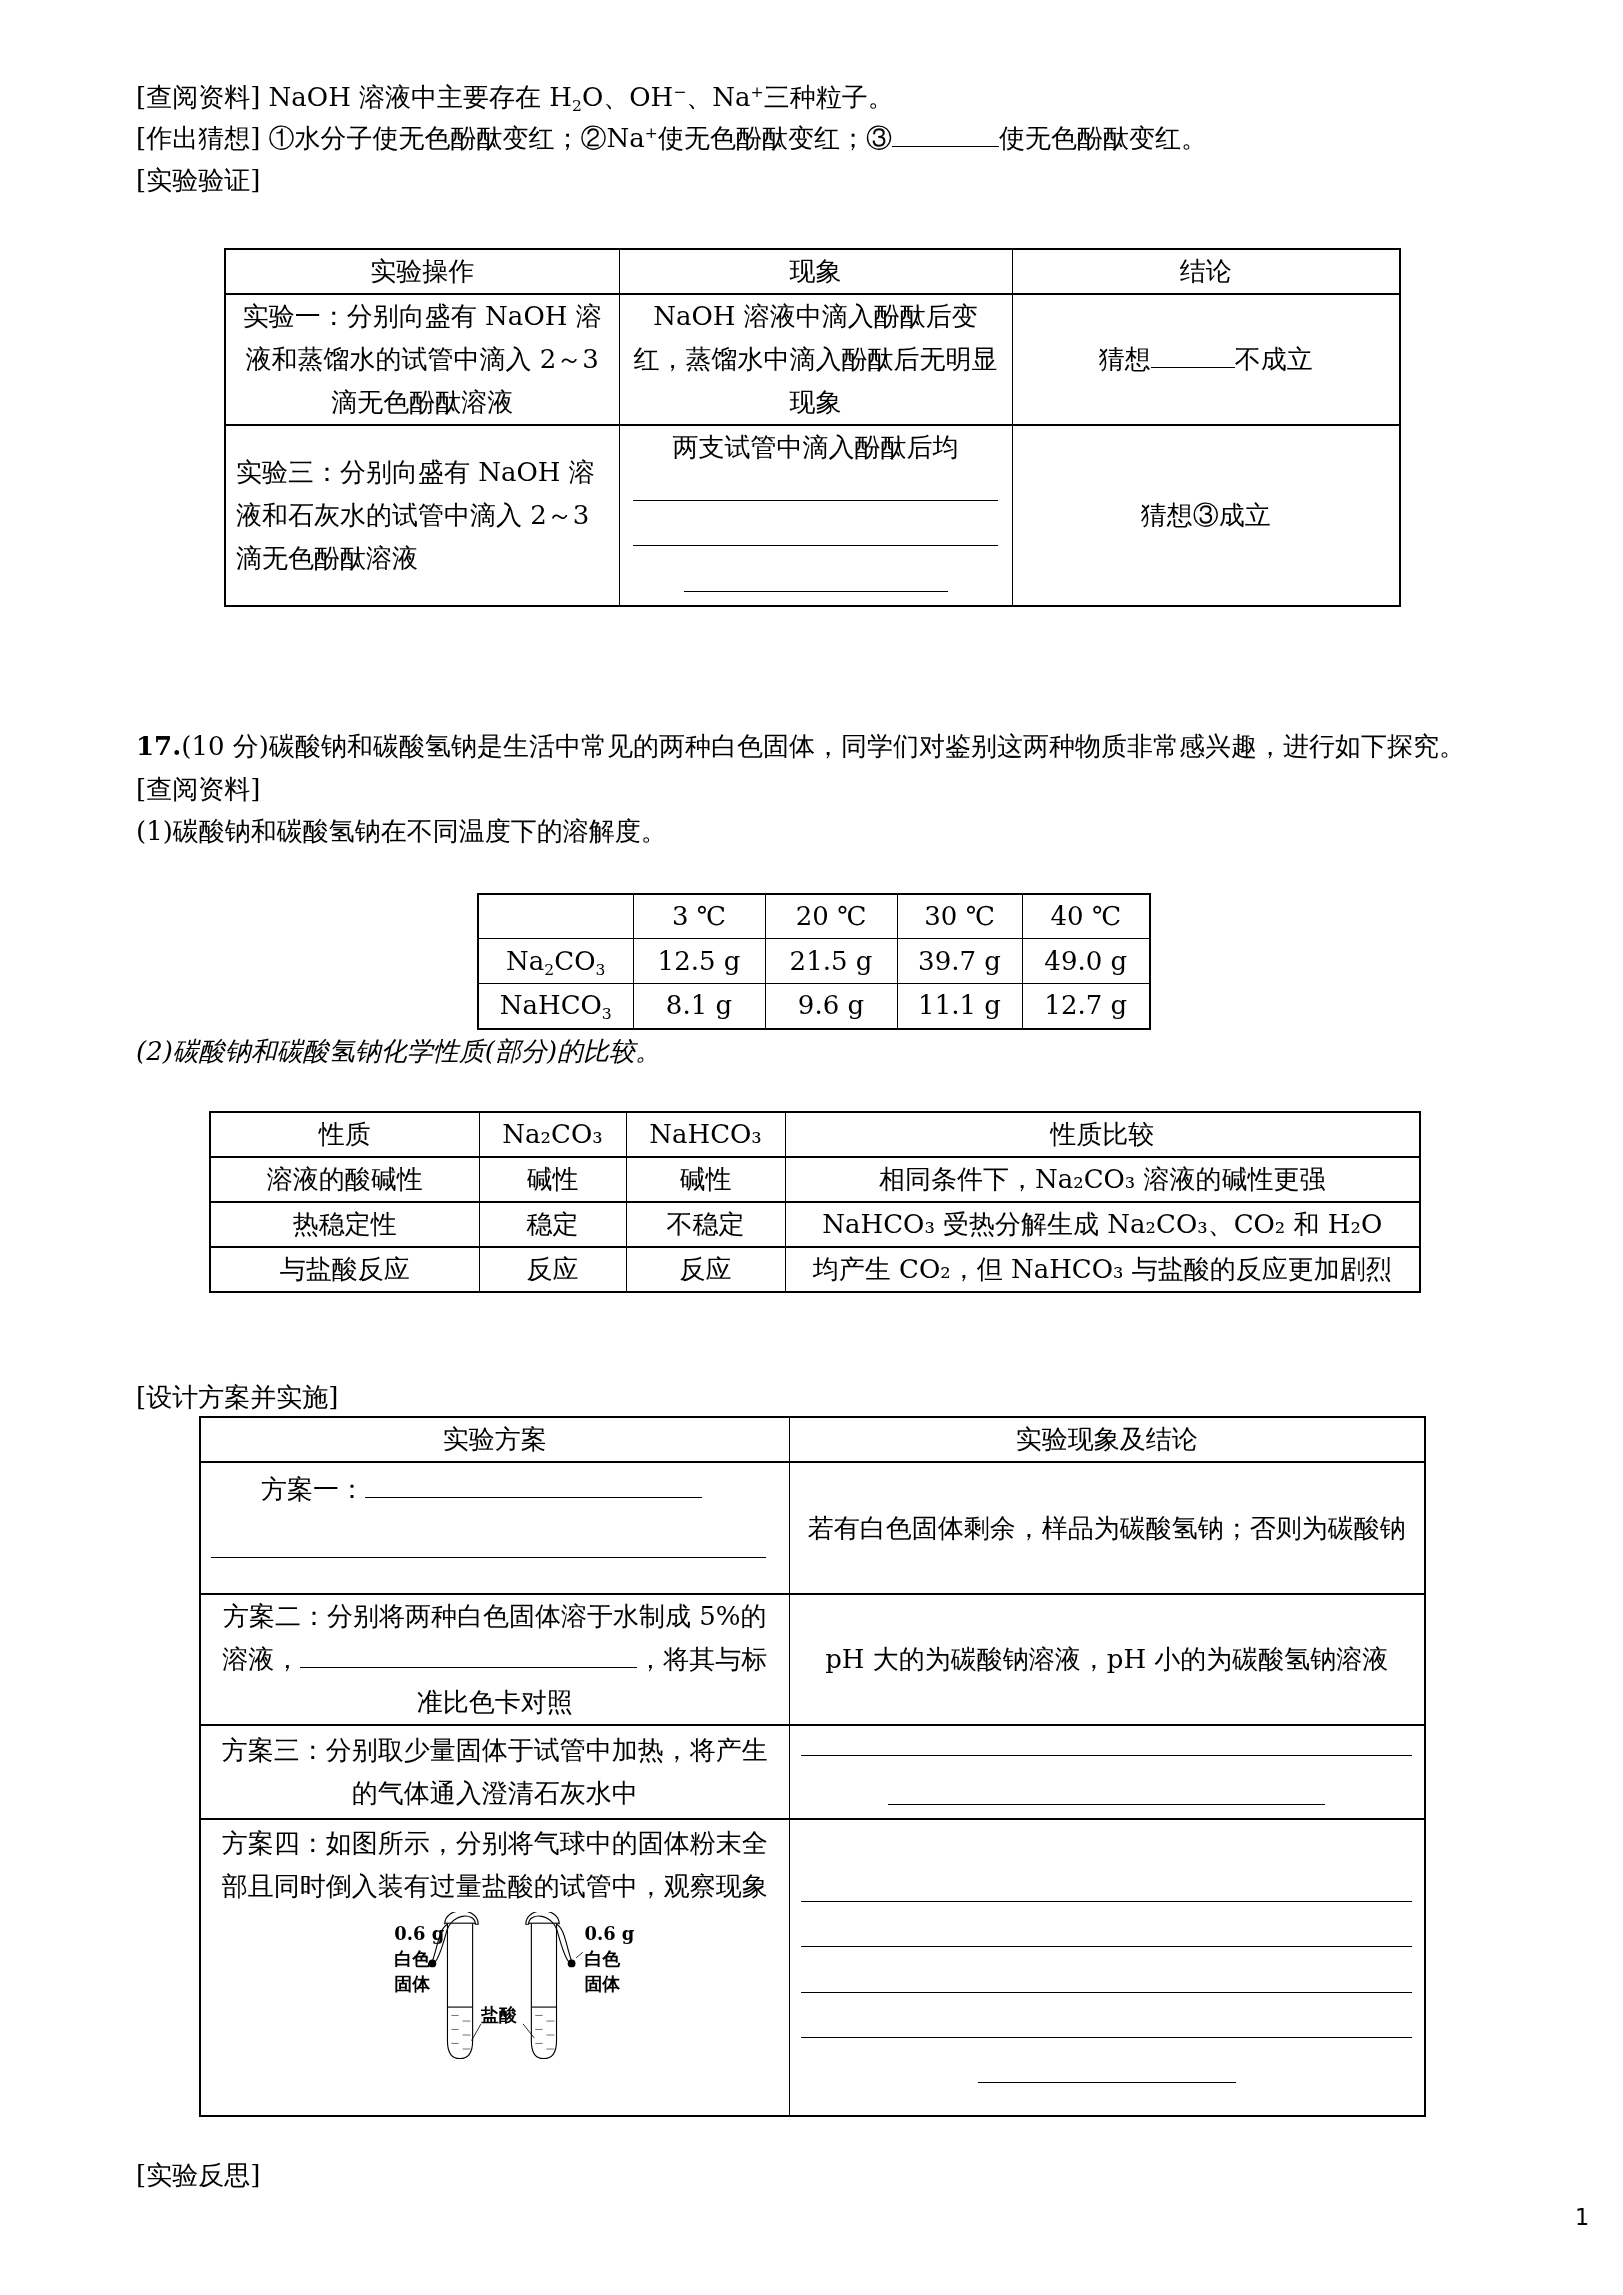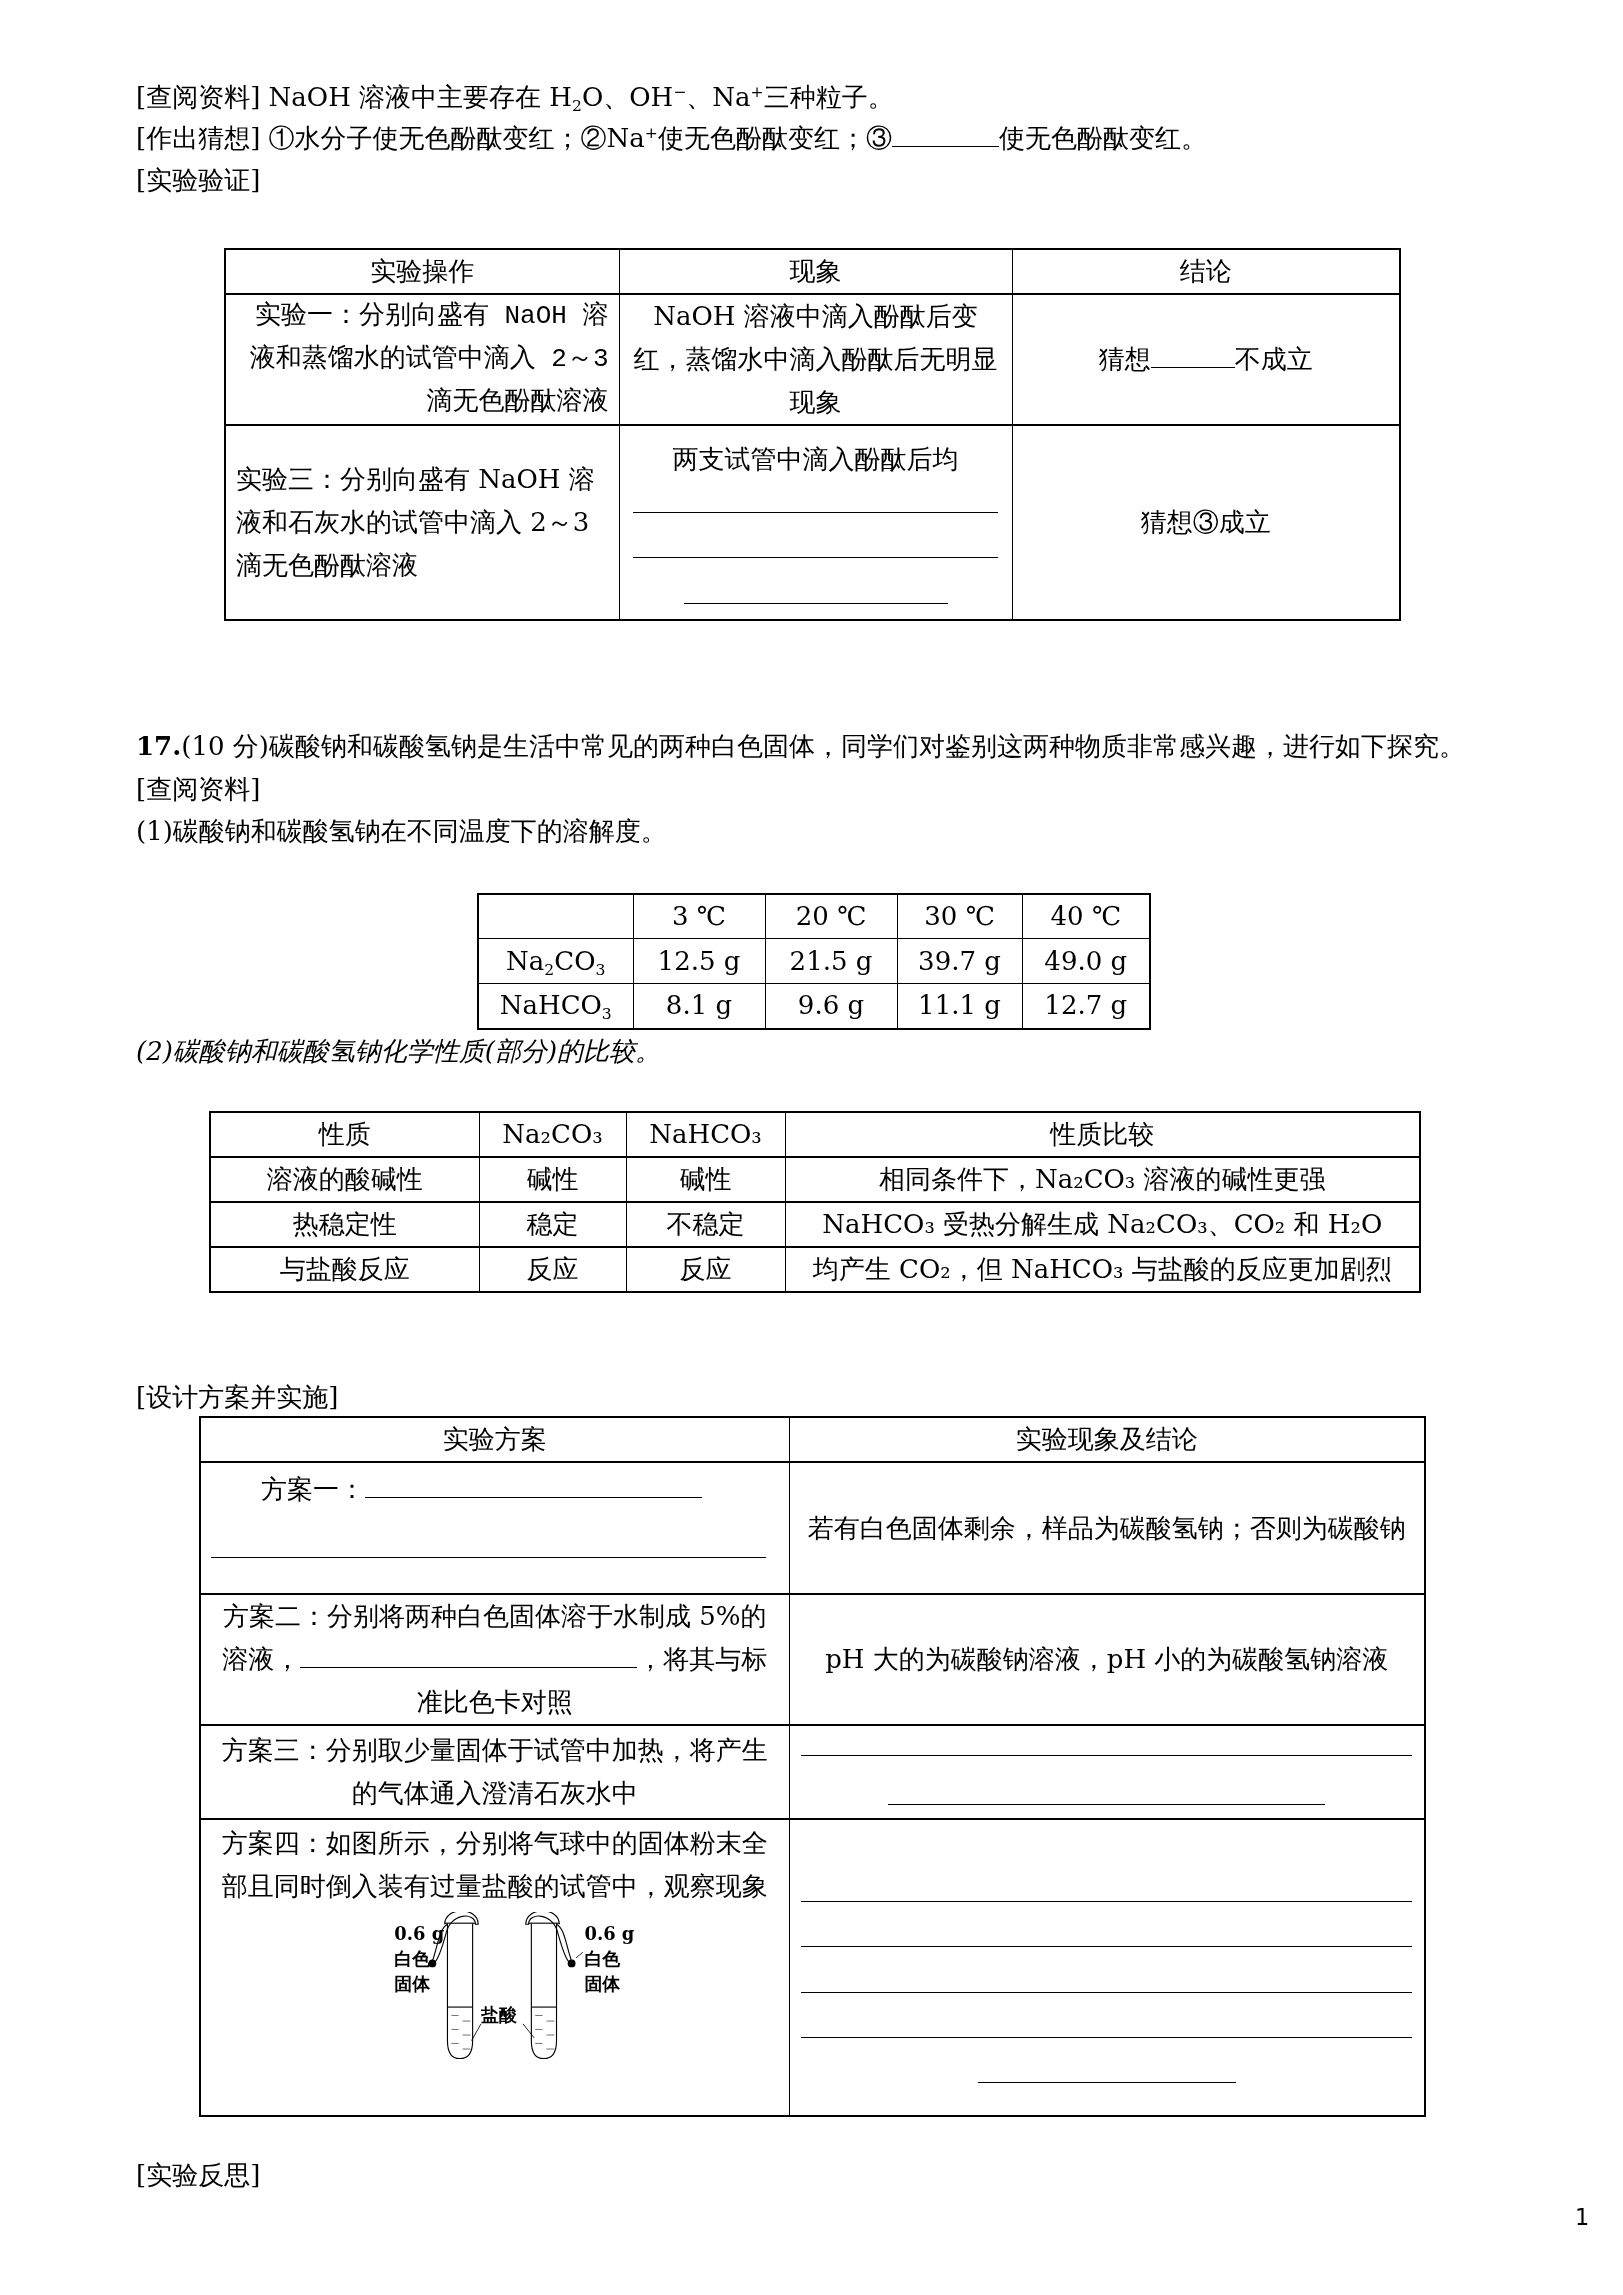--- a/index.html
+++ b/index.html
@@ -33,27 +33,27 @@
       <col style="width:393px">
       <col style="width:388px">
     </colgroup>
   <tbody>
       <tr class="hdr" style="height:43px;">
     <td>实验操作</td>
     <td>现象</td>
     <td>结论</td>
   </tr>
   <tr style="height:131px; border-bottom:2.8px solid #000;">
-    <td style="text-align:right;font-family:Liberation Mono, monospace;">实验一：分别向盛有 NaOH 溶液和蒸馏水的试管中滴入 2～3 滴无色酚酞溶液</td>
+    <td style="text-align:center;">实验一：分别向盛有 NaOH 溶液和蒸馏水的试管中滴入 2～3 滴无色酚酞溶液</td>
     <td>NaOH 溶液中滴入酚酞后变红，蒸馏水中滴入酚酞后无明显现象</td>
     <td><span>猜想</span><span class="blank" style="width:84px;"></span><span>不成立</span></td>
   </tr>
   <tr style="height:169px;margin-top:23px;">
     <td style="text-align:left;">实验三：分别向盛有 NaOH 溶液和石灰水的试管中滴入 2～3 滴无色酚酞溶液</td>
-    <td style="vertical-align:top; padding-top:14px;font-family:Liberation Mono, monospace;">
+    <td style="vertical-align:top; padding-top:0;">
       <div>两支试管中滴入酚酞后均</div>
       <div style="margin-top:2.2px;"><span class="blank" style="width:365px;"></span></div>
       <div style="margin-top:2.2px;"><span class="blank" style="width:365px;"></span></div>
       <div style="margin-top:2.2px;"><span class="blank" style="width:264px;"></span></div>
     </td>
     <td>猜想③成立</td>
   </tr>
 </tbody>
   </table>
 

